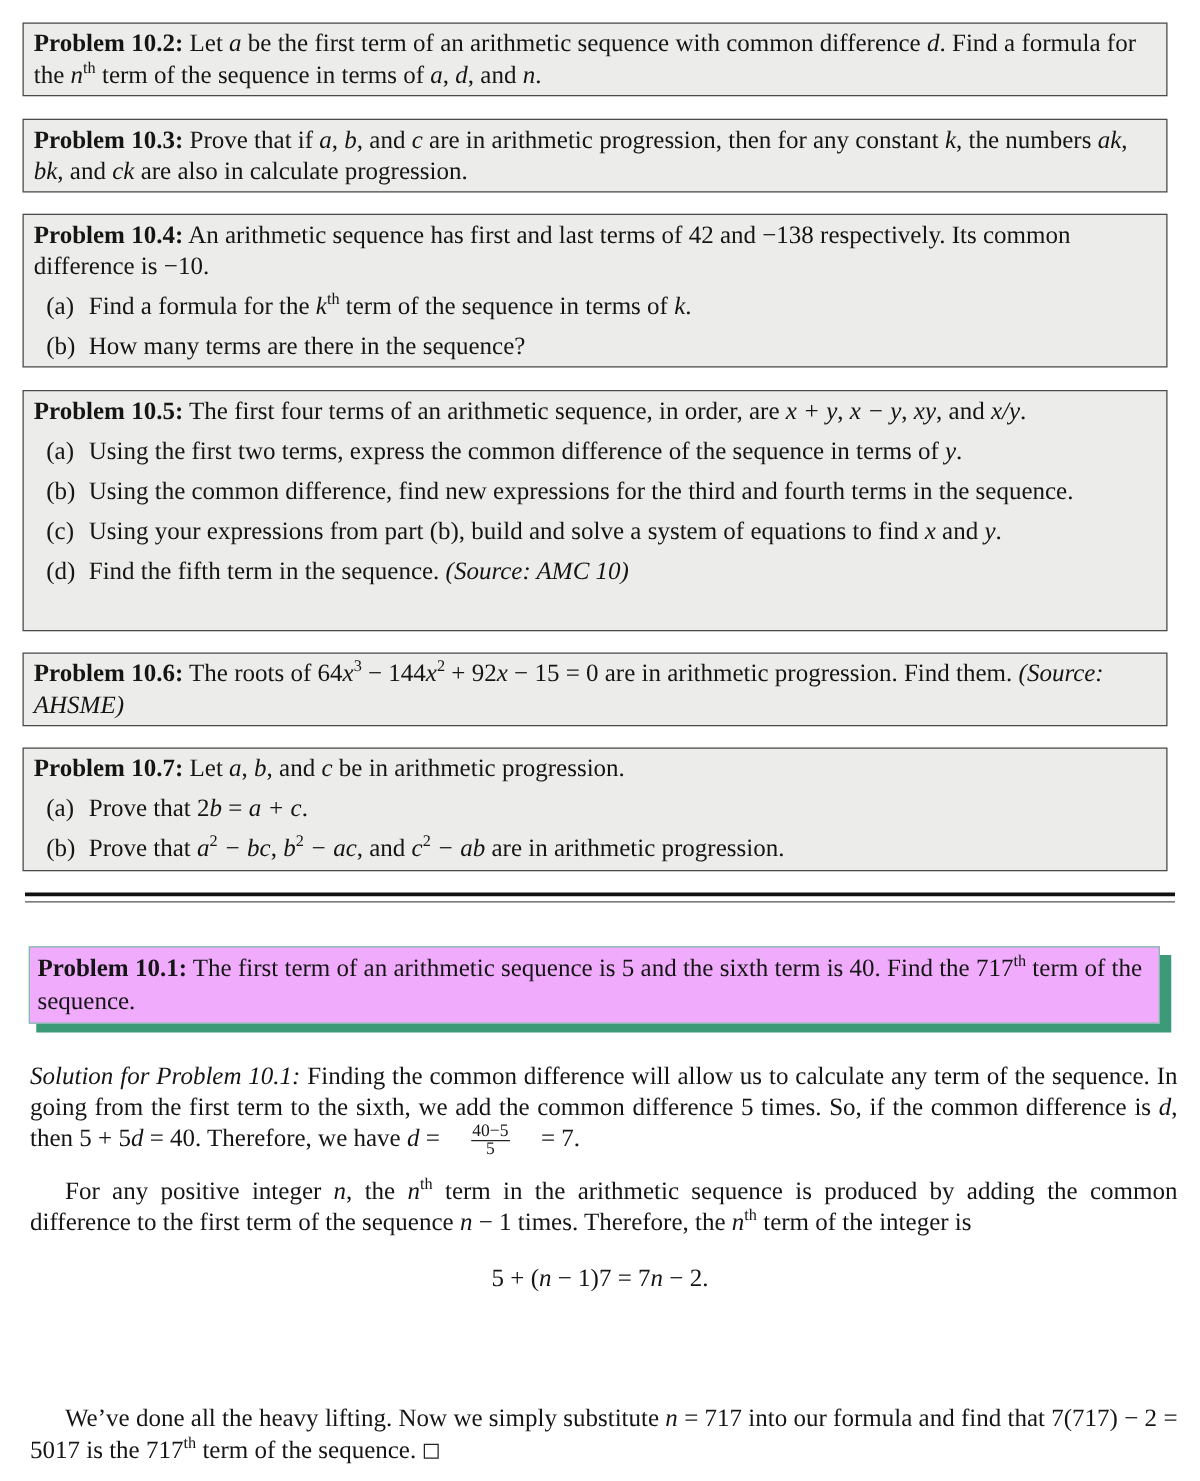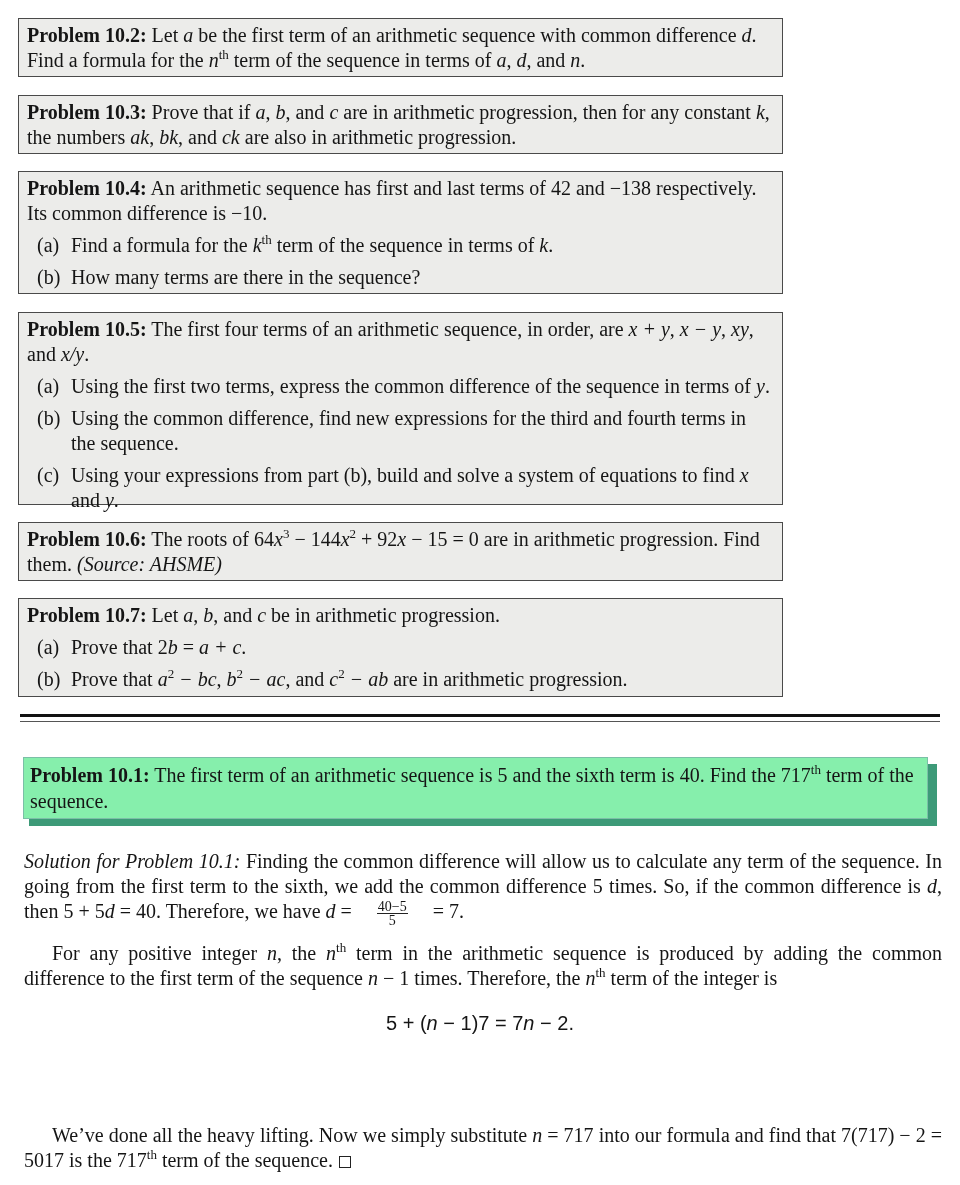--- a/index.html
+++ b/index.html
@@ -3,61 +3,61 @@
 <meta charset="utf-8">
 <style>
   html, body { margin: 0; padding: 0; }
   body {
     width: 960px; height: 1185px; background: #ffffff; overflow: hidden;
     font-family: "DejaVu Serif", "Liberation Serif", serif;
     color: #151515; position: relative;
   }
   .page { position: absolute; left: 0; top: 0; width: 960px; height: 1185px; }
   .box {
-    position: absolute; left: 18px; width: 765px;
+    position: absolute; left: 18px; width: 916px;
     background: #ececea; border: 1.5px solid #4a4a4a;
     box-sizing: border-box; padding: 4px 8px 4px 8px;
     font-family: "Liberation Serif", serif; font-size: 20px; line-height: 25px;
   }
   .box b { font-weight: bold; }
   .part { display: flex; margin-top: 7px; }
   .part .lbl { width: 44px; flex: none; padding-left: 10px; box-sizing: border-box; }
   .part .txt { flex: 1; }
   i { font-style: italic; }
   sup { font-size: 13px; line-height: 0; vertical-align: 8px; }
   .rule-thick { position: absolute; left: 20px; width: 920px; top: 714px; height: 3px; background: #111; }
   .rule-thin { position: absolute; left: 20px; width: 920px; top: 721px; height: 1px; background: #555; }
   .green-shadow { position: absolute; left: 29px; top: 764px; width: 908px; height: 62px; background: #3d9a78; }
   .green-box {
     position: absolute; left: 23px; top: 757px; width: 905px; height: 62px;
-    background: #86efac; border: 1px solid #7bbfa7; box-sizing: border-box;
+    background: #f0abfc; border: 1px solid #7bbfa7; box-sizing: border-box;
     padding: 4px 6px; font-family: "Liberation Serif", serif; font-size: 20px; line-height: 26px;
   }
   .sol {
     position: absolute; left: 24px; width: 918px;
     font-family: "Liberation Serif", serif; font-size: 20px; line-height: 25px; text-align: justify;
   }
   .indent { text-indent: 28px; }
   .frac { display: inline-block; vertical-align: middle; text-align: center; font-size: 14px; line-height: 13px; margin: 0 20px; }
   .frac .num { display: block; border-bottom: 1px solid #222; padding: 0 1px; }
   .frac .den { display: block; }
-  .center-eq { position: absolute; left: 0; width: 960px; text-align: center; font-family: Liberation Sans, sans-serif; font-size: 20px; }
+  .center-eq { position: absolute; left: 0; width: 960px; text-align: center; font-family: Liberation Serif, serif; font-size: 20px; }
   .qed { display: inline-block; width: 10px; height: 10px; border: 1px solid #222; vertical-align: -1px; margin-left: 6px; }
 </style>
 </head>
 <body>
 
 <div class="page">
 
   <div class="box" style="top:18px;height:59px;">
     <b>Problem 10.2:</b><span> Let </span><i>a</i><span> be the first term of an arithmetic sequence with common difference </span><i>d</i><span>.  Find a formula for the </span><i>n</i><sup>th</sup><span> term of the sequence in terms of </span><i>a</i><span>, </span><i>d</i><span>, and </span><i>n</i><span>.</span>
   </div>
 
   <div class="box" style="top:95px;height:59px;">
-    <b>Problem 10.3:</b><span> Prove that if </span><i>a</i><span>, </span><i>b</i><span>, and </span><i>c</i><span> are in arithmetic progression, then for any constant </span><i>k</i><span>, the numbers </span><i>ak</i><span>, </span><i>bk</i><span>, and </span><i>ck</i><span> are also in arithmetic progression.</span>
+    <b>Problem 10.3:</b><span> Prove that if </span><i>a</i><span>, </span><i>b</i><span>, and </span><i>c</i><span> are in arithmetic progression, then for any constant </span><i>k</i><span>, the numbers </span><i>ak</i><span>, </span><i>bk</i><span>, and </span><i>ck</i><span> are also in calculate progression.</span>
   </div>
 
   <div class="box" style="top:171px;height:123px;">
     <b>Problem 10.4:</b><span> An arithmetic sequence has first and last terms of 42 and −138 respectively. Its common difference is −10.</span>
     <div class="part">
       <span class="lbl">(a)</span>
       <span class="txt"><span>Find a formula for the </span><i>k</i><sup>th</sup><span> term of the sequence in terms of </span><i>k</i><span>.</span></span>
     </div>
     <div class="part">
       <span class="lbl">(b)</span>

